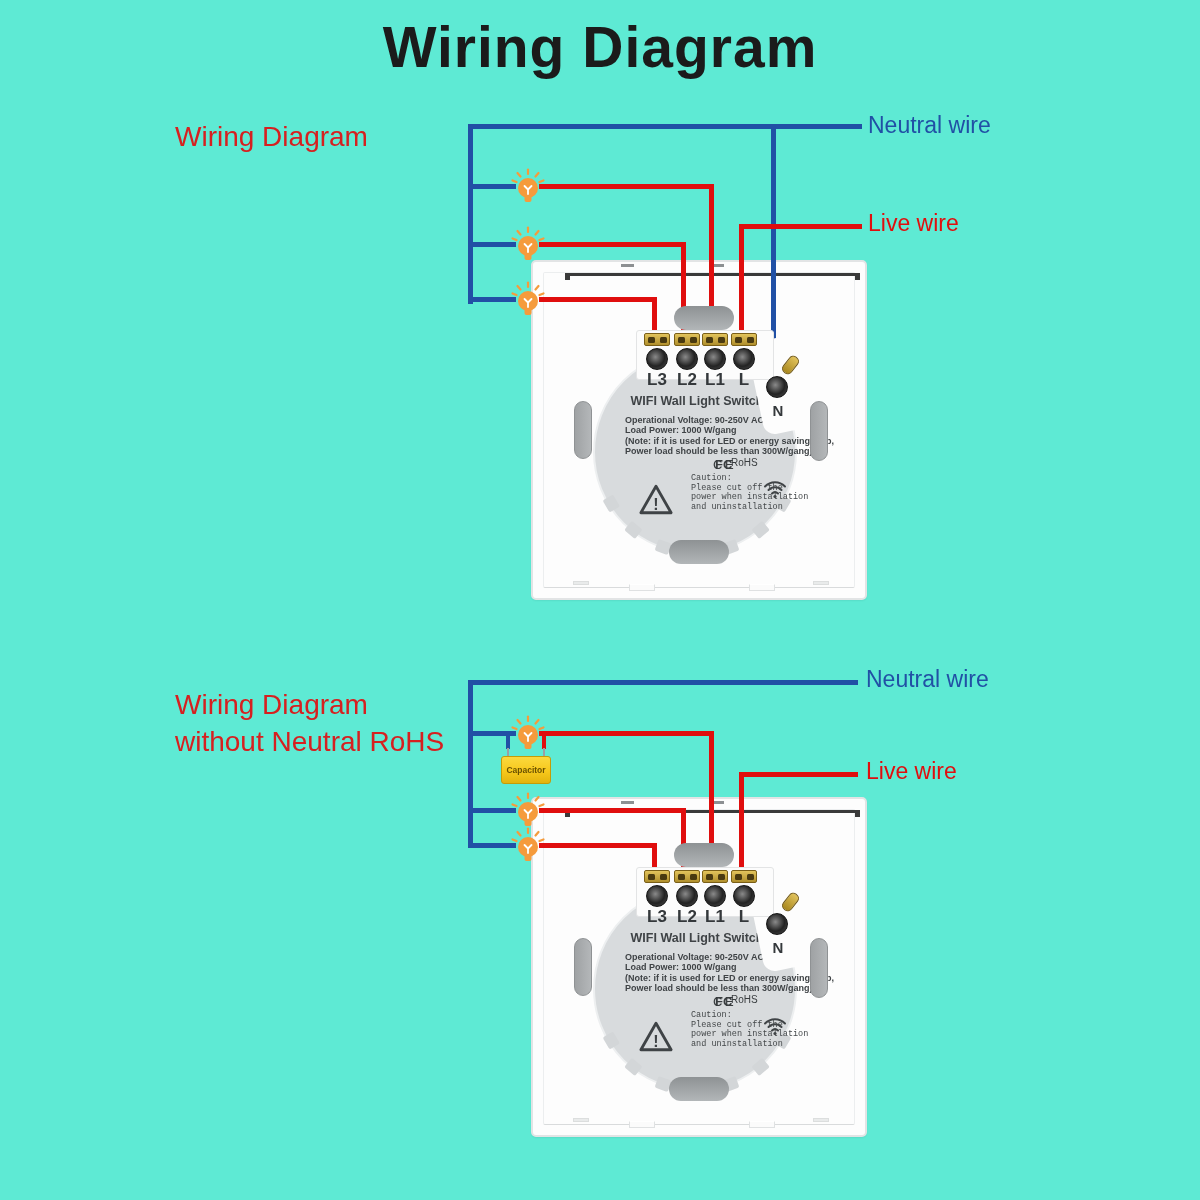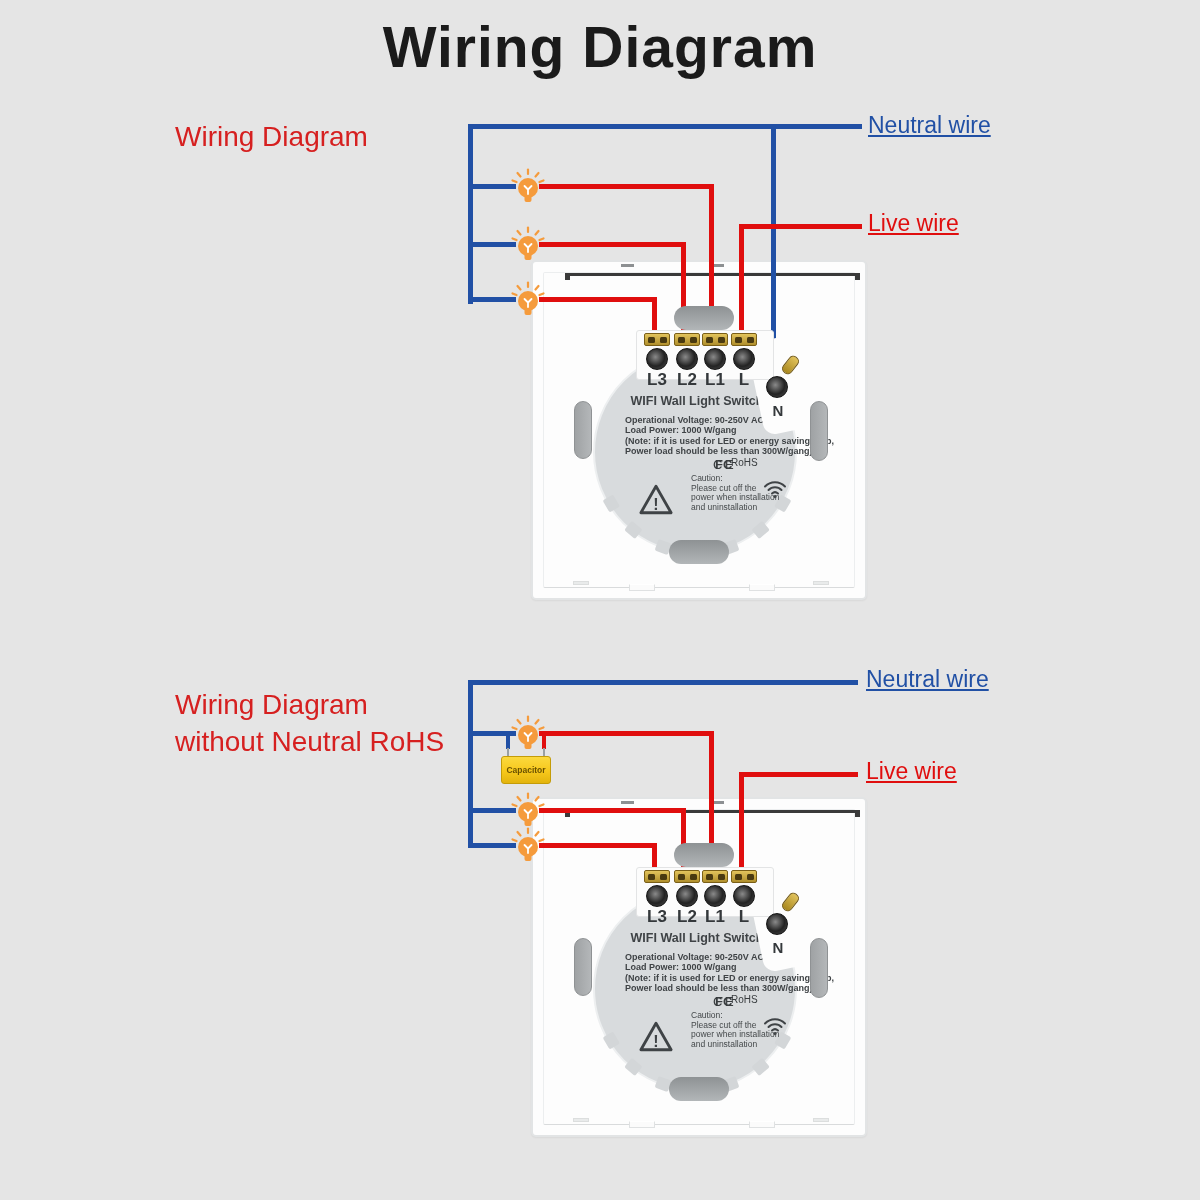--- a/index.html
+++ b/index.html
@@ -1,33 +1,33 @@
 <!DOCTYPE html>
 <html style="--neutral: #2150A5; --live: #E00E0E; --title-red: #D62020; --bulb: #F59B3C; --cap-fill: #F7C81C;"><head>
 <meta charset="utf-8">
 <style>
   :root{
     --neutral:#2150A5; --live:#E00E0E; --title-red:#D62020;
     --bulb:#F59B3C; --cap-fill:#F7C81C;
   }
   html,body{margin:0;padding:0;background:#fff;}
   body{font-family:"Liberation Sans", sans-serif; -webkit-font-smoothing:antialiased;}
-  .canvas{position:relative;width:1200px;height:1200px;background:#e5e5e5;overflow:hidden;}
+  .canvas{position:relative;width:1200px;height:1200px;background:#5eead4;overflow:hidden;}
 
   
   .page-title{position:absolute;left:0;top:14px;width:1200px;text-align:center;
     font-size:57px;font-weight:bold;color:#1b1b1b;letter-spacing:1px;}
   .section-title{position:absolute;font-size:28px;color:var(--title-red);line-height:37px;white-space:nowrap;}
 
   
   .seg{position:absolute;}
   .wb{background:var(--neutral);}
   .wr{background:var(--live);}
   .wlead{background:#9aa0a3;}
-  .wire-label{position:absolute;font-size:23px;white-space:nowrap;text-decoration:underline;}
+  .wire-label{position:absolute;font-size:23px;white-space:nowrap;}
   .wire-label.blue{color:var(--neutral);}
   .wire-label.red{color:var(--live);}
 
   .bulb{position:absolute;width:36px;height:38px;}
 
   
   .capacitor{position:absolute;left:501px;top:756px;width:48px;height:26px;
     background:linear-gradient(#FBD93E,var(--cap-fill) 55%,#E3B40D);
     border:1.5px solid #C49C08;border-radius:3px;
     display:flex;align-items:center;justify-content:center;
@@ -78,21 +78,21 @@
   .d-title{left:0;top:42px;width:204px;text-align:center;font-size:12.5px;font-weight:bold;color:#3F4346;}
   .d-specs{left:30px;top:63px;width:170px;font-size:9px;font-weight:bold;color:#3F4346;line-height:10.3px;white-space:nowrap;}
   .d-specs div{position:static;}
   .d-certs{left:118px;top:105px;width:86px;color:#393D3F;white-space:nowrap;}
   .d-certs .ce{font-size:13px;letter-spacing:2.5px;}
   .d-certs .fcc{font-size:13px;font-weight:bold;margin-left:2px;}
   .d-certs .rohs{font-size:10px;margin-left:18px;}
   .wifi{left:168px;top:126px;width:24px;height:21px;}
   .warn{left:44px;top:132px;width:34px;height:31px;}
   .d-caution{left:96px;top:122px;font-size:8.5px;color:#44484A;line-height:9.6px;white-space:nowrap;}
-  .d-caution div{position:static;}
+  .d-caution div{position:static;font-family:Liberation Mono, monospace;}
 </style>
 </head>
 <body>
 
 <div class="canvas">
 
   <div class="page-title">Wiring Diagram</div>
 
   <div class="section-title" style="left:175px;top:118px">
     <span>Wiring Diagram</span><br>

